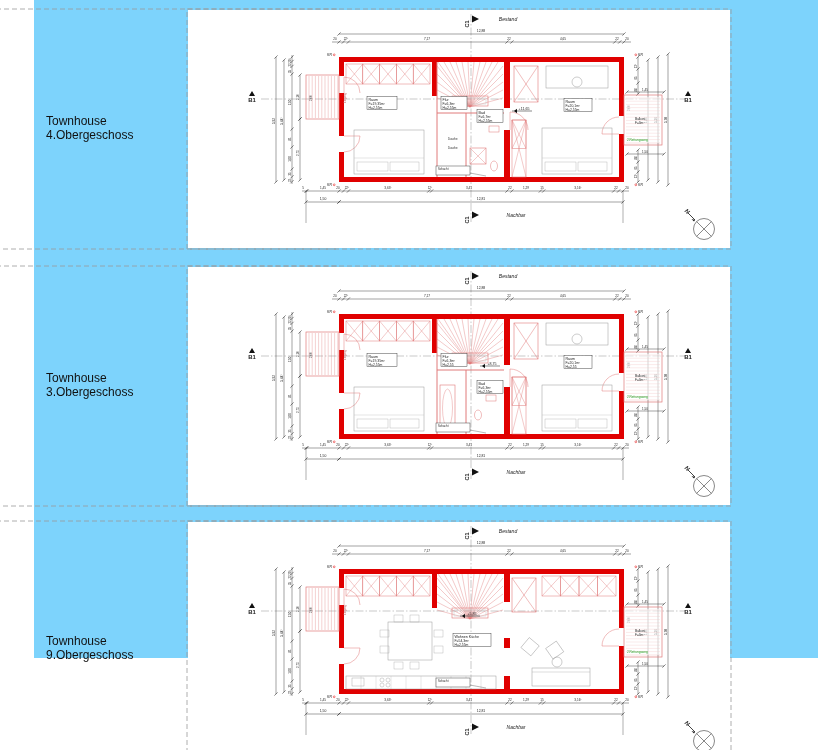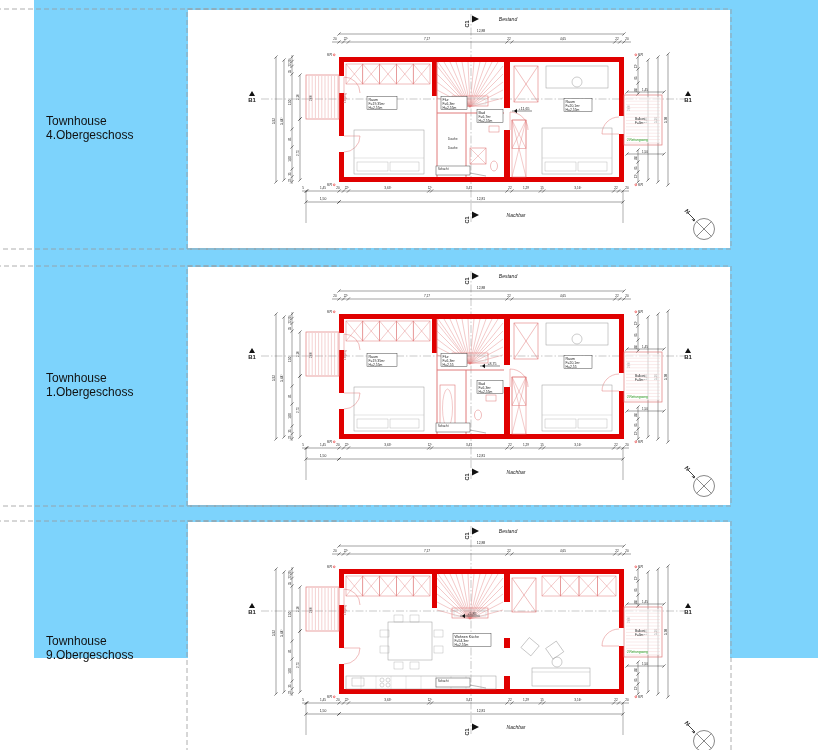--- a/index.html
+++ b/index.html
@@ -7,21 +7,21 @@
   #sheet{position:relative;width:818px;height:658px;background:#7dd3fc;margin-left:34px;}
   .panel-title{position:absolute;left:12px;width:140px;font-size:12px;color:#111;}
   svg{position:absolute;overflow:visible;}
   text{font-family:"Liberation Sans",sans-serif;}
 </style>
 </head>
 <body>
 
 <div id="sheet">
   <div class="panel-title" style="top:114px">Townhouse 4.Obergeschoss</div>
-  <div class="panel-title" style="top:371px">Townhouse 1.Obergeschoss</div>
+  <div class="panel-title" style="top:371px">Townhouse 3.Obergeschoss</div>
   <div class="panel-title" style="top:634px">Townhouse 9.Obergeschoss</div>
   <svg id="p0" width="546" height="242" viewBox="0 0 546 242" style="left:152px;top:8px">
       <g>
         <rect x="-190" y="1" width="342" height="240" stroke="#999" stroke-width="0.8" fill="none" stroke-dasharray="5 3"></rect>
         <rect x="1" y="1" width="544" height="240" stroke="#999" stroke-width="0.8" fill="none" stroke-dasharray="5 3"></rect>
         <rect x="2" y="2" width="542" height="238" fill="#fff"></rect>
         <line x1="285" y1="6" x2="285" y2="214" stroke="#888" stroke-width="0.45" stroke-dasharray="8 2 1.5 2"></line>
         <line x1="75" y1="91" x2="500" y2="91" stroke="#888" stroke-width="0.45" stroke-dasharray="8 2 1.5 2"></line>
         <text x="283" y="16" font-size="5.5" fill="#222" text-anchor="middle" font-weight="bold" transform="rotate(-90 283 16)">C1</text>
         <path d="M 286 7.5 l 7 3.5 l -7 3.5 z" fill="#111"></path>

